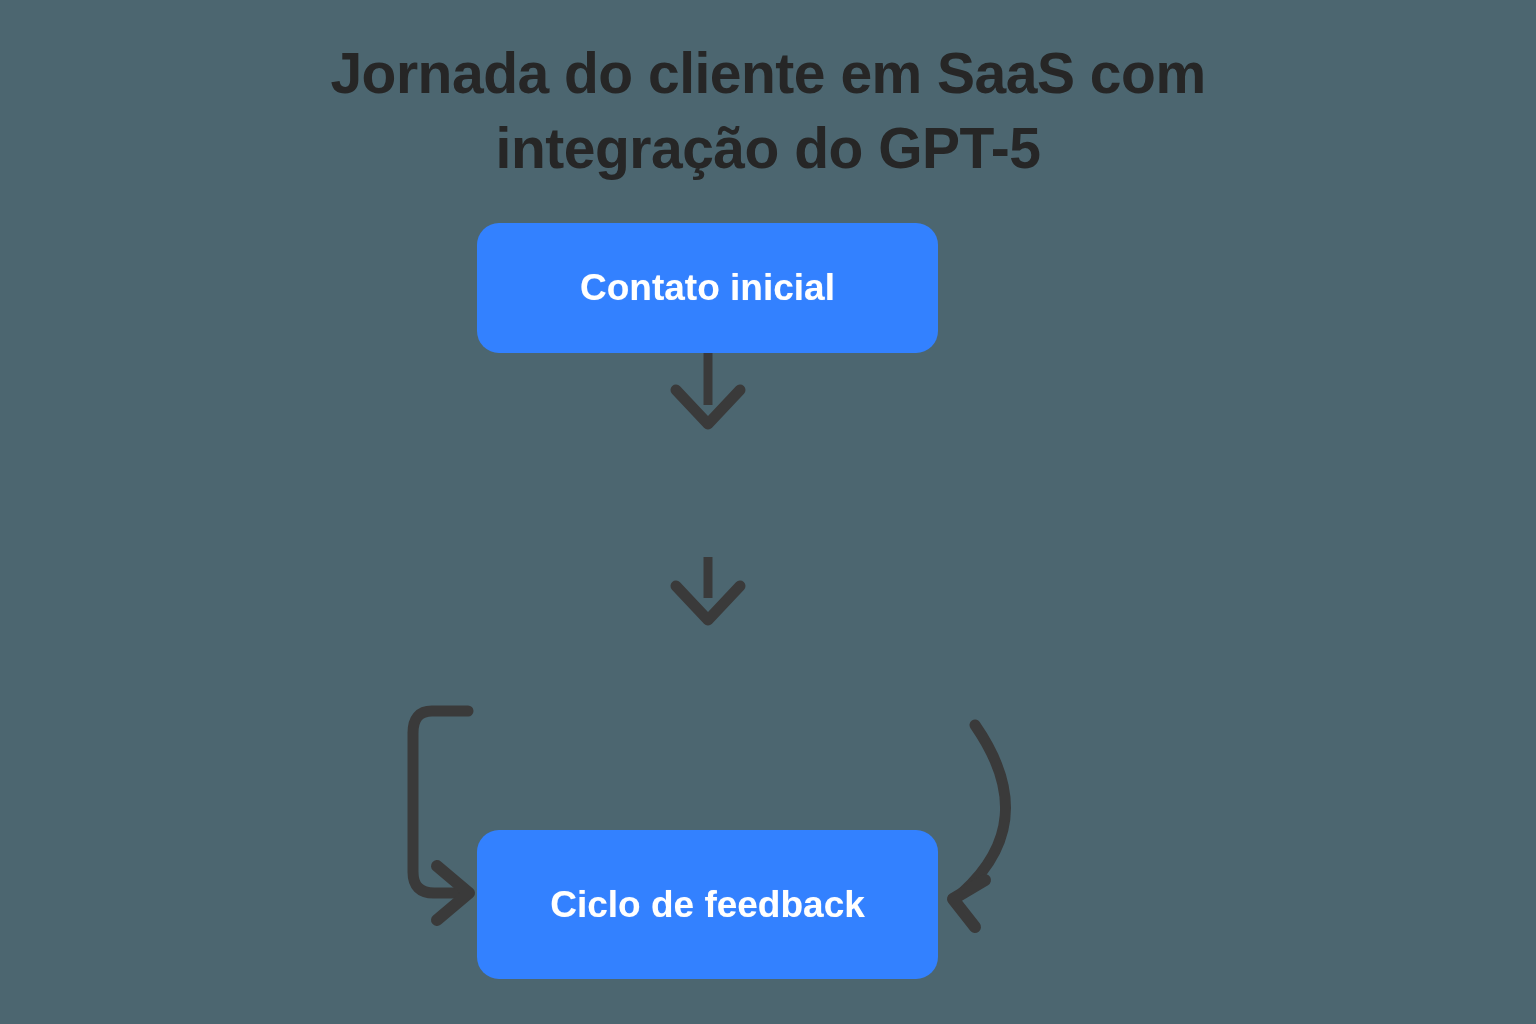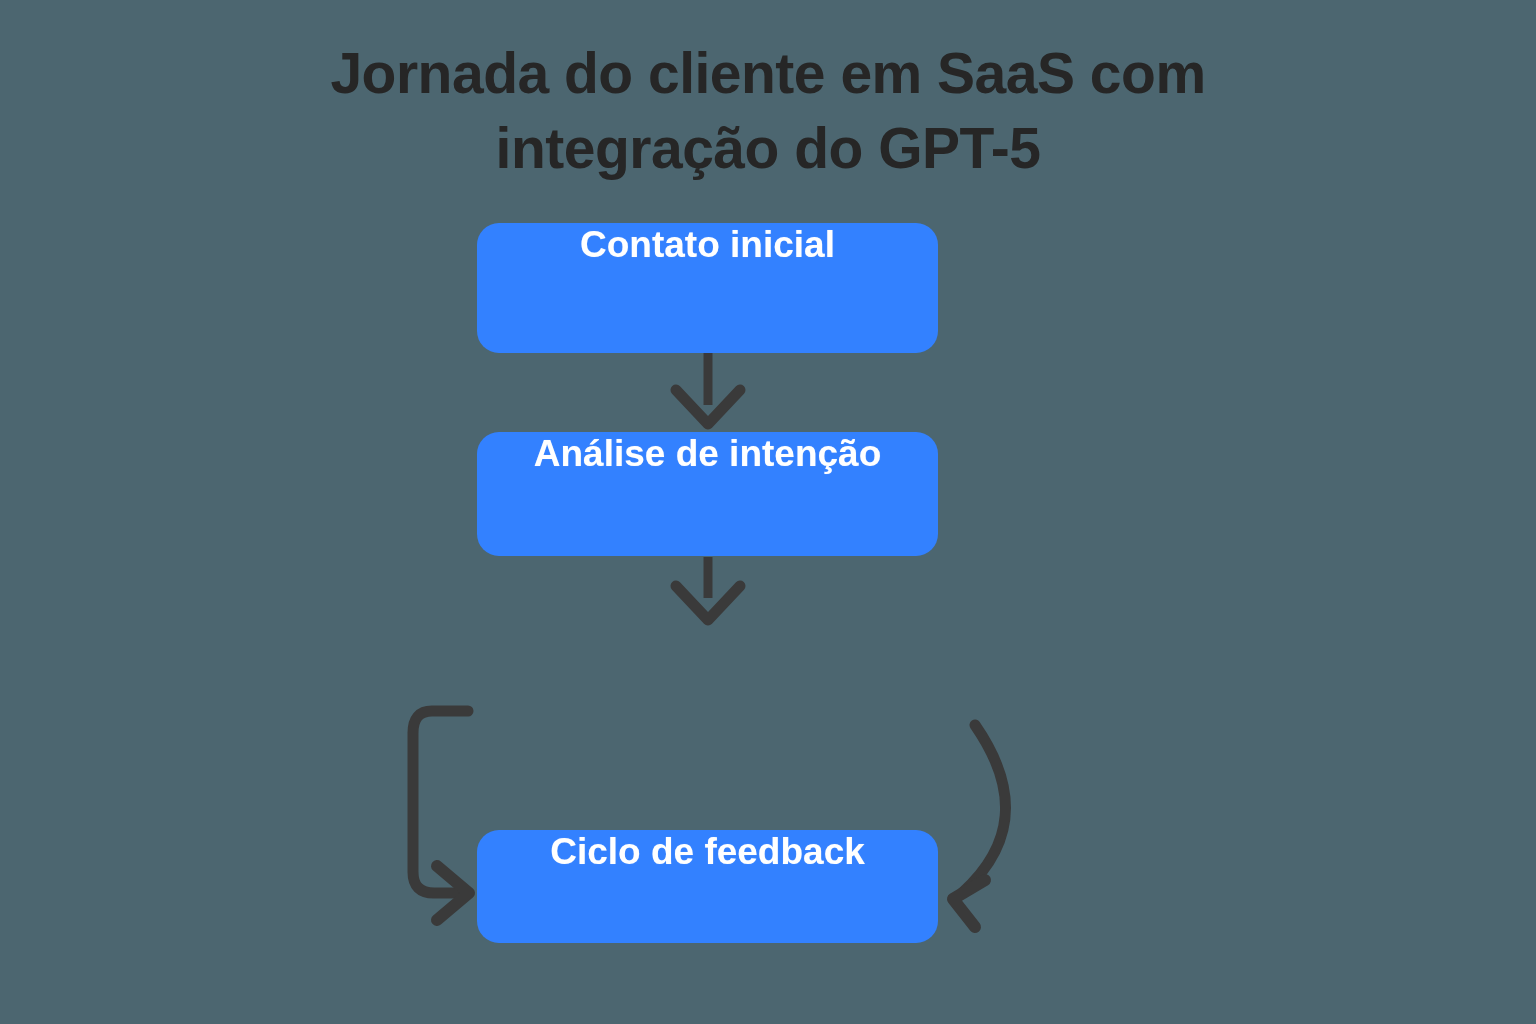--- a/index.html
+++ b/index.html
@@ -32,39 +32,40 @@
     line-height: 1.32;
     letter-spacing: -0.5px;
     white-space: pre-line;
   }
 
   .node {
     position: absolute;
     background: #3381ff;
     border-radius: 22px;
     display: flex;
+    align-items: center;
     justify-content: center;
     box-sizing: border-box;
     padding: 0 18px;
   }
 
   .node-label {
     color: #ffffff;
     font-size: 37px;
     font-weight: 700;
     line-height: 1.18;
     text-align: center;
     white-space: pre-line;
     text-shadow: 0 0 1px rgba(255,255,255,0.35);
   }
 
   #node-contato   { left: 477px; top: 223px; width: 461px; height: 130px; }
   #node-analise   { left: 477px; top: 432px; width: 461px; height: 124px; }
   #node-resposta  { left: 477px; top: 640px; width: 461px; height: 133px; }
-  #node-feedback  { left: 477px; top: 830px; width: 461px; height: 113px; }
+  #node-feedback  { left: 477px; top: 830px; width: 461px; height: 149px; }
 
   .edge-layer {
     position: absolute;
     left: 0;
     top: 0;
     width: 1536px;
     height: 1024px;
     pointer-events: none;
   }
 </style>
@@ -101,22 +102,19 @@
     <g>
       <path d="M 975 725 C 1020 790 1015 845 962 893" fill="none" stroke="#3a3a3a" stroke-width="11" stroke-linecap="round" stroke-linejoin="round"></path>
       <path d="M 985 880 L 953 899 L 975 927" fill="none" stroke="#3a3a3a" stroke-width="12" stroke-linecap="round" stroke-linejoin="round"></path>
     </g>
   </svg>
 
   <div class="node" id="node-contato">
     <span class="node-label">Contato inicial</span>
   </div>
 
-  <div class="node" id="node-analise">
-    <span class="node-label">Análise de intenção</span>
-  </div>
 
 
   <div class="node" id="node-feedback">
     <span class="node-label">Ciclo de feedback</span>
   </div>
 
 </div>
 
 </body></html>

